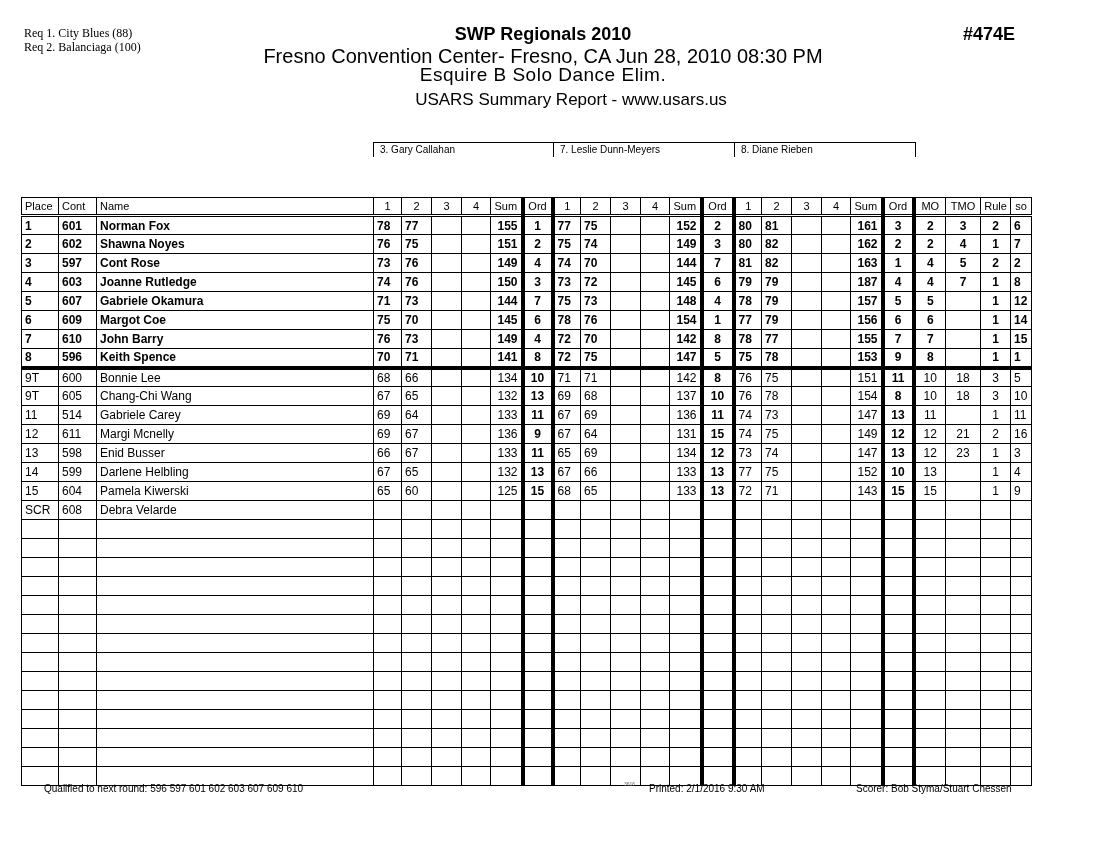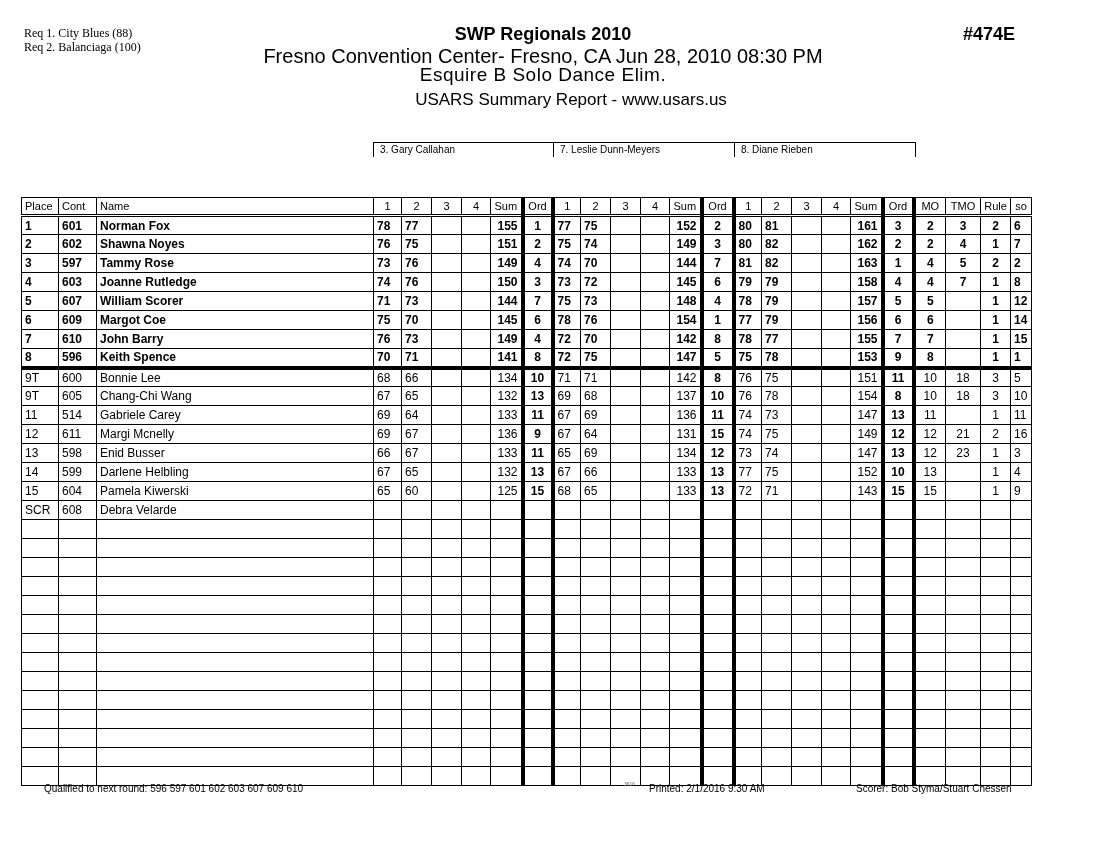--- a/index.html
+++ b/index.html
@@ -151,21 +151,21 @@
         <td class="r">162</td>
         <td class="ord tl">2</td>
         <td class="c tl">2</td>
         <td class="c">4</td>
         <td class="c">1</td>
         <td>7</td>
       </tr>
       <tr class="q">
         <td>3</td>
         <td>597</td>
-        <td>Tammy Rose</td>
+        <td>Cont Rose</td>
         <td>73</td>
         <td>76</td>
         <td></td>
         <td></td>
         <td class="r">149</td>
         <td class="ord tl">4</td>
         <td class="tl">74</td>
         <td>70</td>
         <td></td>
         <td></td>
@@ -195,31 +195,31 @@
         <td class="tl">73</td>
         <td>72</td>
         <td></td>
         <td></td>
         <td class="r">145</td>
         <td class="ord tl">6</td>
         <td class="tl">79</td>
         <td>79</td>
         <td></td>
         <td></td>
-        <td class="r">158</td>
+        <td class="r">187</td>
         <td class="ord tl">4</td>
         <td class="c tl">4</td>
         <td class="c">7</td>
         <td class="c">1</td>
         <td>8</td>
       </tr>
       <tr class="q">
         <td>5</td>
         <td>607</td>
-        <td>William Scorer</td>
+        <td>Gabriele Okamura</td>
         <td>71</td>
         <td>73</td>
         <td></td>
         <td></td>
         <td class="r">144</td>
         <td class="ord tl">7</td>
         <td class="tl">75</td>
         <td>73</td>
         <td></td>
         <td></td>

